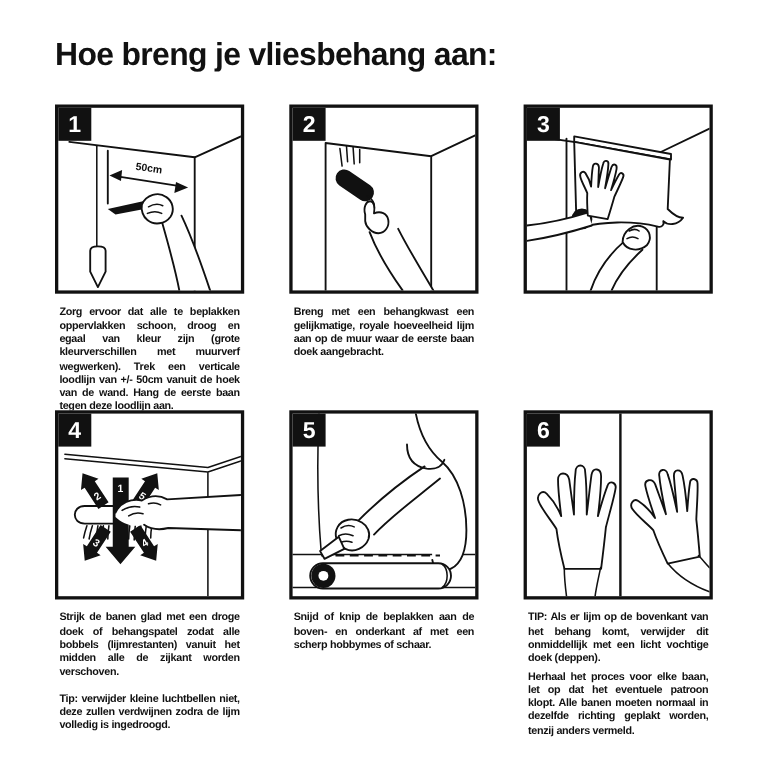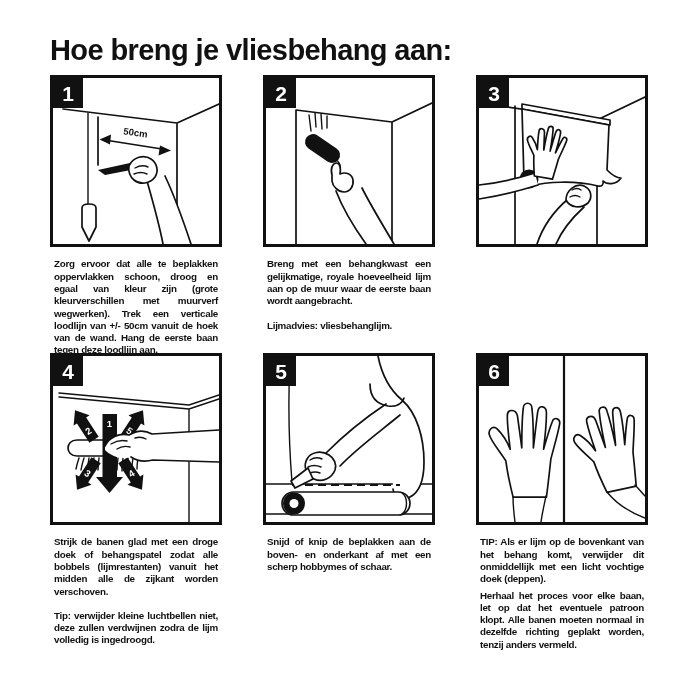--- a/index.html
+++ b/index.html
@@ -1,18 +1,18 @@
 <!DOCTYPE html>
 <html><head>
 <meta charset="utf-8">
 <style>
   html,body{margin:0;padding:0;background:#fff;}
   body{width:700px;height:700px;overflow:hidden;font-family:"Liberation Sans",sans-serif;color:#111;}
   .page{padding:34px 50px 0 50px;}
-  .title{font-size:29px;font-weight:bold;letter-spacing:-0.6px;margin:0 0 8px 0;line-height:1.15;}
+  .title{font-size:29px;font-weight:bold;letter-spacing:-0.6px;margin:0 0 28px 0;line-height:1.15;}
   .grid{display:grid;grid-template-columns:repeat(3,172px);grid-template-rows:278px auto;column-gap:41px;row-gap:0;}
   .cell{position:relative;}
   .panel-box{box-sizing:border-box;width:172px;height:172px;border:3px solid #111;position:relative;background:#fff;}
   .badge{position:absolute;top:0;left:0;width:30px;height:30px;background:#111;color:#fff;display:flex;align-items:center;justify-content:center;z-index:5;}
   .badge span{font-size:21px;font-weight:bold;line-height:1;}
   .illus{position:absolute;left:0;top:0;width:166px;height:166px;}
   .caption{margin-top:11px;font-size:9.8px;line-height:12.3px;font-weight:bold;text-align:justify;letter-spacing:-0.28px;}
   .caption p{margin:4px;}
   .caption p.gap{margin-top:12px;}
   
@@ -80,22 +80,21 @@
           <path class="roller" d="M47,64 L66,77"></path>
           <path class="lnt" d="M68,80 C74,84 76,89 73,95"></path>
           <g>
             <path class="wno" d="M70,113 C78,134 90,152 100,166 L128,166 C116,146 104,126 96,110 Z"></path>
             <path class="ln" d="M70,113 C78,134 90,152 100,166 M96,110 C104,126 116,146 128,166"></path>
             <path class="wln" d="M66,97 C64,90 67,85 70.5,85 C74,85 75,90 74,96 C80,93.5 86,96 87,102 C88,108 84,114 78,114 C72,114 66.5,108 66,103 Z"></path>
           </g>
         </svg>
       </div>
       <figcaption class="caption">
-        <p>Breng met een behangkwast een gelijkmatige, royale hoeveelheid lijm aan op de muur waar de eerste baan wordt aangebracht.</p>
-        <p class="gap">Lijmadvies: vliesbehanglijm.</p>
+        <p>Breng met een behangkwast een gelijkmatige, royale hoeveelheid lijm aan op de muur waar de eerste baan doek aangebracht.</p>
       </figcaption>
     </figure>
 
     <figure class="cell" style="margin:0">
       <div class="panel-box">
         <div class="badge">
             <span>3</span>
           </div>
         <svg class="illus" viewBox="0 0 166 166">
           <g>

